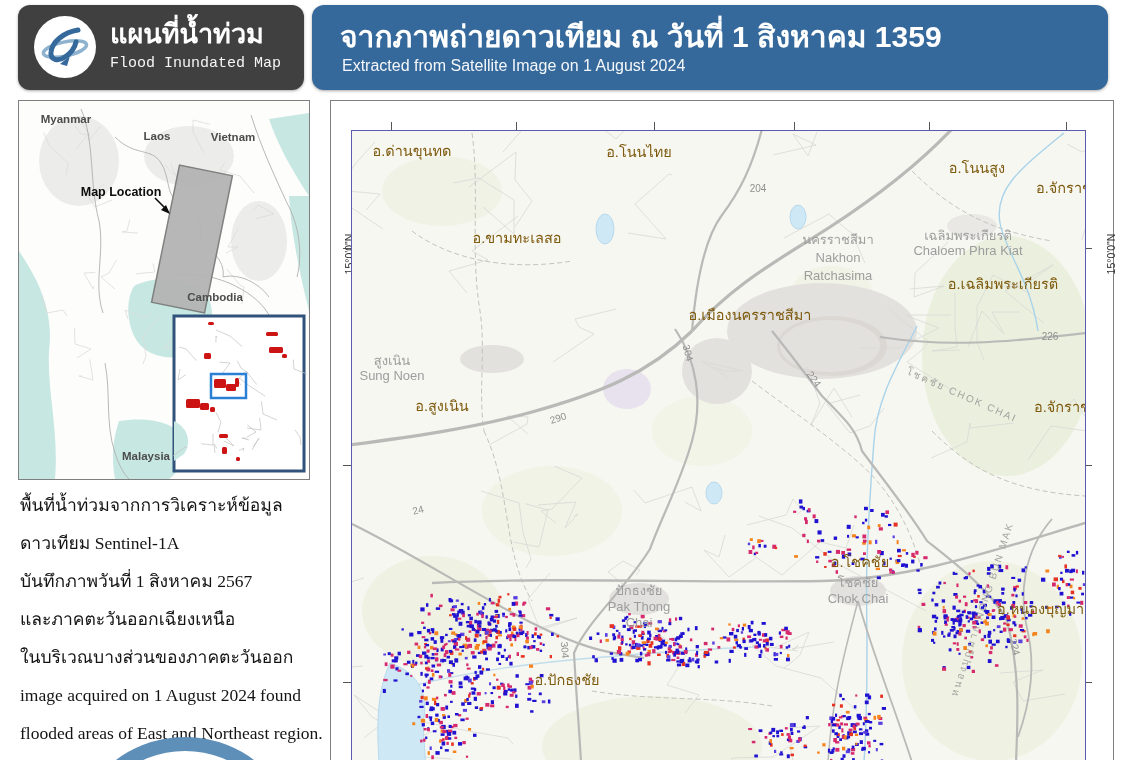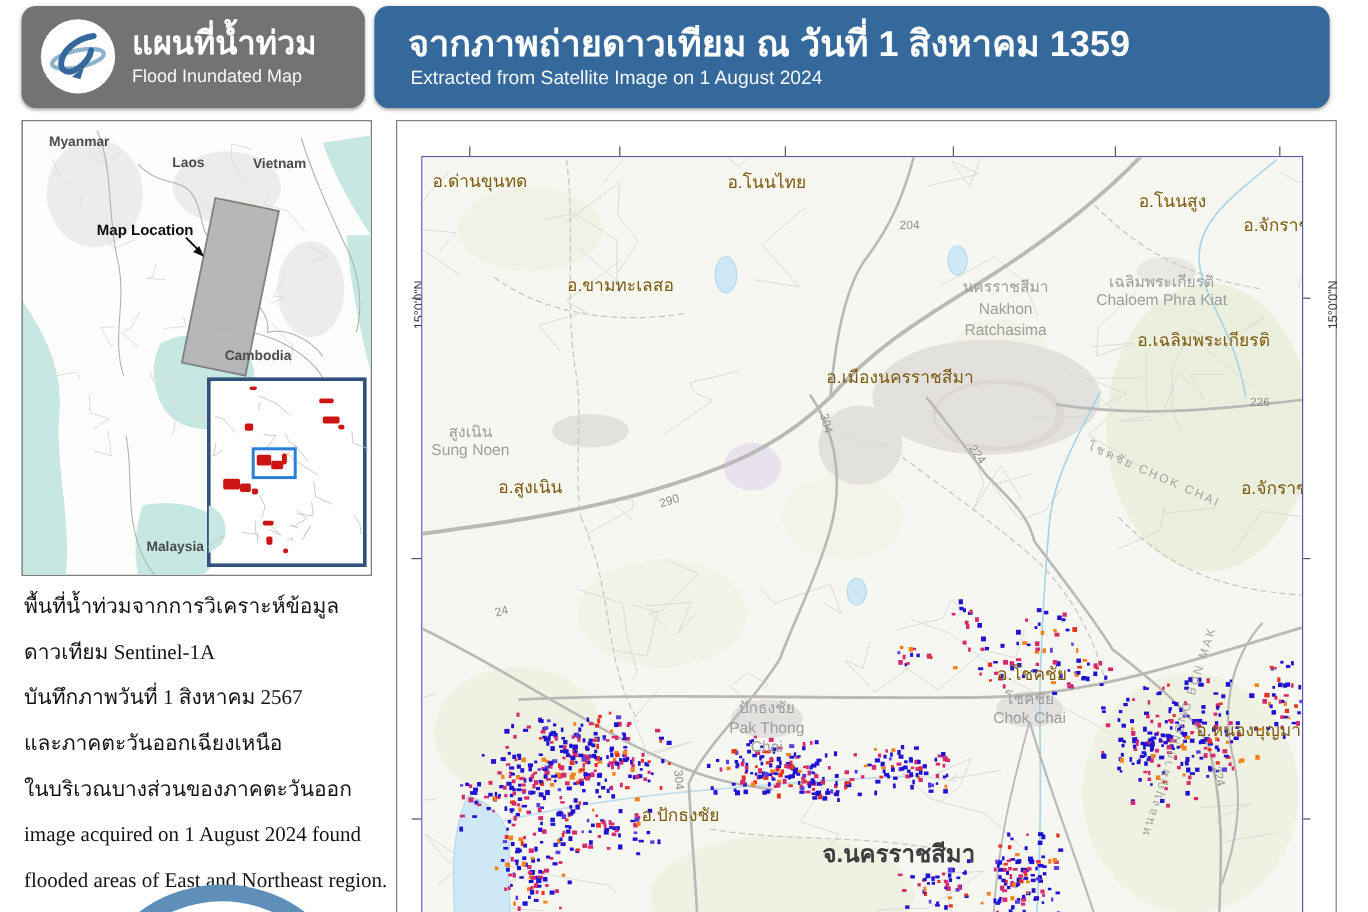--- a/index.html
+++ b/index.html
@@ -47,21 +47,21 @@
   .tick.h{width:1px;height:8px;}
   .tick.v{width:8px;height:1px;}
   .lat{position:absolute;font-size:10.5px;color:#333;transform:rotate(-90deg);white-space:nowrap;}
 </style>
 </head>
 <body>
 
 <div class="page">
 
   <div>
-    <div class="hbox logo-box" style="background: #737373;">
+    <div class="hbox logo-box" style="background: #404040; font-family: Liberation Mono, monospace;">
       <div class="logo-circle">
         <svg width="62" height="62" viewBox="0 0 62 62">
           <ellipse cx="31" cy="33" rx="22" ry="7" fill="none" stroke="#8fb3cf" stroke-width="3.5" transform="rotate(-12 31 33)"></ellipse>
           <path d="M44,14 C30,16 18,26 17,36 C16,44 24,46 31,41 C37,37 41,31 42,26" fill="none" stroke="#35699b" stroke-width="5" stroke-linecap="round"></path>
           <path d="M26,48 L36,40 L33,50 Z" fill="#35699b"></path>
         </svg>
       </div>
       <div class="logo-texts">
         <div class="logo-th">แผนที่น้ำท่วม</div>
         <div class="logo-en">Flood Inundated Map</div>
@@ -1543,21 +1543,21 @@
           <rect x="450.5" y="375.9" width="2.5" height="3.3" fill="#2012d0"></rect>
           <rect x="446.9" y="368.4" width="3.5" height="4.2" fill="#2012d0"></rect>
           <rect x="452.0" y="386.2" width="3.1" height="3.2" fill="#d62a6e"></rect>
           <rect x="454.6" y="378.8" width="3.8" height="2.6" fill="#2012d0"></rect>
           <rect x="462.5" y="388.1" width="3.8" height="4.0" fill="#2012d0"></rect>
           <rect x="460.6" y="383.4" width="3.1" height="3.9" fill="#d62a6e"></rect>
           <rect x="455.9" y="377.1" width="2.6" height="3.6" fill="#d62a6e"></rect>
           <rect x="441.1" y="379.7" width="3.1" height="2.2" fill="#d62a6e"></rect>
         </svg>
       <div class="map-labels" id="map-labels">
-          <div class="ml d" style="left: 48px; top: 19px;">อ.ด่านขุนทด</div>
+          <div class="ml d" style="left: 60px; top: 19px;">อ.ด่านขุนทด</div>
           <div class="ml d" style="left: 287px; top: 20px;">อ.โนนไทย</div>
           <div class="ml d" style="left: 625px; top: 36px;">อ.โนนสูง</div>
           <div class="ml d" style="left: 712px; top: 56px;">อ.จักราช</div>
           <div class="ml d" style="left: 165px; top: 106px;">อ.ขามทะเลสอ</div>
           <div class="ml d" style="left: 651px; top: 152px;">อ.เฉลิมพระเกียรติ</div>
           <div class="ml d" style="left: 398px; top: 183px;">อ.เมืองนครราชสีมา</div>
           <div class="ml d" style="left: 90px; top: 274px;">อ.สูงเนิน</div>
           <div class="ml d" style="left: 710px; top: 275px;">อ.จักราช</div>
           <div class="ml d" style="left: 508px; top: 430px;">อ.โชคชัย</div>
           <div class="ml d" style="left: 693px; top: 477px;">อ.หนองบุญมาก</div>
@@ -1567,21 +1567,20 @@
           <div class="ml c" style="left: 486px; top: 144px;">Ratchasima</div>
           <div class="ml c" style="left: 616px; top: 104px;">เฉลิมพระเกียรติ</div>
           <div class="ml c" style="left: 616px; top: 119px;">Chaloem Phra Kiat</div>
           <div class="ml c" style="left: 40px; top: 229px;">สูงเนิน</div>
           <div class="ml c" style="left: 40px; top: 244px;">Sung Noen</div>
           <div class="ml c" style="left: 287px; top: 459px;">ปักธงชัย</div>
           <div class="ml c" style="left: 287px; top: 475px;">Pak Thong</div>
           <div class="ml c" style="left: 287px; top: 491px;">Chai</div>
           <div class="ml c" style="left: 506px; top: 451px;">โชคชัย</div>
           <div class="ml c" style="left: 506px; top: 467px;">Chok Chai</div>
-          <div class="ml p" style="left: 397px; top: 580px;">จ.นครราชสีมา</div>
           <div class="ml r" style="left: 406px; top: 57px;">204</div>
           <div class="ml r" style="left: 698px; top: 205px;">226</div>
           <div class="ml r" style="left: 206px; top: 287px; transform: translate(-50%, -50%) rotate(-18deg);">290</div>
           <div class="ml r" style="left: 336px; top: 222px; transform: translate(-50%, -50%) rotate(75deg);">304</div>
           <div class="ml r" style="left: 462px; top: 248px; transform: translate(-50%, -50%) rotate(55deg);">224</div>
           <div class="ml r" style="left: 66px; top: 379px; transform: translate(-50%, -50%) rotate(-15deg);">24</div>
           <div class="ml r" style="left: 213px; top: 519px; transform: translate(-50%, -50%) rotate(85deg);">304</div>
           <div class="ml r" style="left: 663px; top: 516px; transform: translate(-50%, -50%) rotate(75deg);">224</div>
           <div class="ml rr" style="left: 610px; top: 264px; transform: translate(-50%, -50%) rotate(24deg);">โชคชัย CHOK CHAI</div>
           <div class="ml rr" style="left: 630px; top: 478px; transform: translate(-50%, -50%) rotate(-72deg);">หนองบุญมาก NONG BUN MAK</div>

